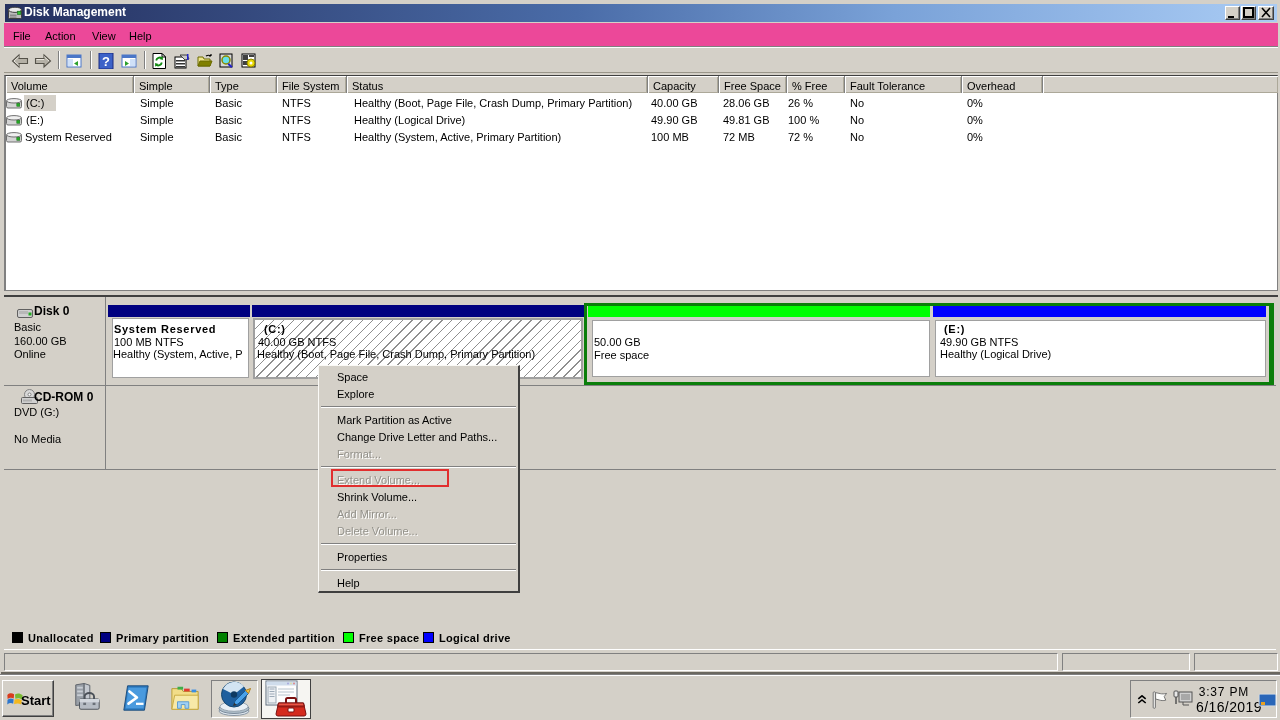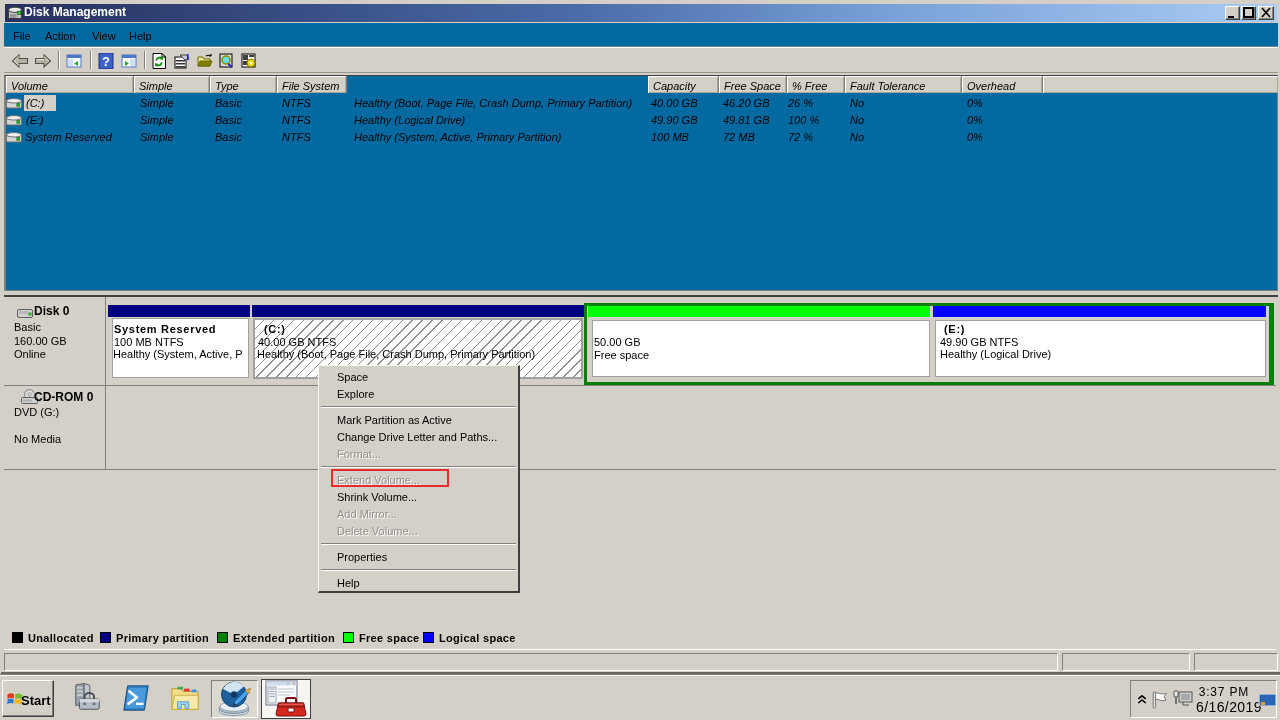--- a/index.html
+++ b/index.html
@@ -12,31 +12,31 @@
 #win { position:absolute; left:0; top:0; width:1280px; height:675px;
   background:#d4d0c8; border-left:1px solid #d4d0c8; }
 #titlebar { position:absolute; left:4px; top:4px; width:1272px; height:18px;
   background:linear-gradient(90deg,#25305f 0%, #4a6ca8 45%, #7aa2d8 70%, #a9cbf4 100%); }
 #title-text { position:absolute; left:19px; top:1px; color:#fff; font-weight:bold; font-size:12px; letter-spacing:0px; }
 .capbtn { position:absolute; top:2px; width:15px; height:14px; background:#d4d0c8;
   border-top:1px solid #fff; border-left:1px solid #fff; border-right:1px solid #404040; border-bottom:1px solid #404040;
   box-shadow:inset -1px -1px 0 #808080; font-size:9px; text-align:center; }
 
 
-#menubar { position:absolute; left:3px; top:23px; width:1274px; height:24px; background:#0369a1; border-bottom:1px solid #808080; box-shadow:0 1px 0 #fff; }
+#menubar { position:absolute; left:3px; top:23px; width:1274px; height:24px; background:#ec4899; border-bottom:1px solid #808080; box-shadow:0 1px 0 #fff; }
 .menuitem { position:absolute; top:7px; font-size:11px; }
 
 
 #toolbar { position:absolute; left:3px; top:48px; width:1274px; height:25px; background:#d4d0c8; border-bottom:1px solid #9a968a; }
 .tbsep { position:absolute; top:3px; width:2px; height:18px; border-left:1px solid #808080; border-right:1px solid #fff; }
 .tbi { position:absolute; top:5px; width:16px; height:16px; }
 
 
 #listpane { position:absolute; left:3px; top:75px; width:1274px; height:216px;
-  background:#0369a1; border:1px solid #808080; border-top:1px solid #404040; border-left:2px solid #808080;font-style:italic;}
+  background:#ffffff; border:1px solid #808080; border-top:1px solid #404040; border-left:2px solid #808080;}
 .hdr { position:absolute; top:0; height:17px; background:#d4d0c8;
   border-right:1px solid #808080; box-shadow:inset 1px 1px 0 #fff, inset -1px -1px 0 #aca899;
   padding:4px 0 0 5px; font-size:11px; }
 .cell { position:absolute; font-size:11px; white-space:nowrap; }
 
 
 #botpane { position:absolute; left:3px; top:295px; width:1274px; height:355px;
   background:#d4d0c8; border-top:2px solid #404040; }
 .vline { position:absolute; background:#808080; width:1px; }
 .hline { position:absolute; background:#808080; height:1px; }
@@ -157,36 +157,37 @@
           <circle cx="10" cy="10" r="4" fill="#e8d800" stroke="#887f00"></circle>
           <circle cx="10" cy="10" r="1.5" fill="#fff"></circle>
         </svg>
     </div>
 
     <div id="listpane">
       <div class="hdr" style="left:0;width:128px">Volume</div>
       <div class="hdr" style="left:128px;width:76px">Simple</div>
       <div class="hdr" style="left:204px;width:67px">Type</div>
       <div class="hdr" style="left:271px;width:70px">File System</div>
+      <div class="hdr" style="left:341px;width:301px">Status</div>
       <div class="hdr" style="left:642px;width:71px">Capacity</div>
       <div class="hdr" style="left:713px;width:68px">Free Space</div>
       <div class="hdr" style="left:781px;width:58px">% Free</div>
       <div class="hdr" style="left:839px;width:117px">Fault Tolerance</div>
       <div class="hdr" style="left:956px;width:81px">Overhead</div>
       <div class="hdr" style="left:1037px;width:235px;border-right:none"></div>
 
       <div class="cell" style="left:18px;top:19px;width:32px;height:16px;background:#d4d0c8"></div>
 
       <div class="cell" style="left:20px;top:21px">(C:)</div>
       <div class="cell" style="left:134px;top:21px">Simple</div>
       <div class="cell" style="left:209px;top:21px">Basic</div>
       <div class="cell" style="left:276px;top:21px">NTFS</div>
       <div class="cell" style="left:348px;top:21px">Healthy (Boot, Page File, Crash Dump, Primary Partition)</div>
       <div class="cell" style="left:645px;top:21px">40.00 GB</div>
-      <div class="cell" style="left:717px;top:21px">46.20 GB</div>
+      <div class="cell" style="left:717px;top:21px">28.06 GB</div>
       <div class="cell" style="left:782px;top:21px">26 %</div>
       <div class="cell" style="left:844px;top:21px">No</div>
       <div class="cell" style="left:961px;top:21px">0%</div>
 
       <div class="cell" style="left:20px;top:38px">(E:)</div>
       <div class="cell" style="left:134px;top:38px">Simple</div>
       <div class="cell" style="left:209px;top:38px">Basic</div>
       <div class="cell" style="left:276px;top:38px">NTFS</div>
       <div class="cell" style="left:348px;top:38px">Healthy (Logical Drive)</div>
       <div class="cell" style="left:645px;top:38px">49.90 GB</div>
@@ -277,21 +278,21 @@
 
       <div class="sw" style="left:8px;top:335px;background:#000"></div>
       <div class="lgtxt" style="left:24px;top:335px">Unallocated</div>
       <div class="sw" style="left:96px;top:335px;background:#000080"></div>
       <div class="lgtxt" style="left:112px;top:335px">Primary partition</div>
       <div class="sw" style="left:213px;top:335px;background:#008000"></div>
       <div class="lgtxt" style="left:229px;top:335px">Extended partition</div>
       <div class="sw" style="left:339px;top:335px;background:#00ff00"></div>
       <div class="lgtxt" style="left:355px;top:335px">Free space</div>
       <div class="sw" style="left:419px;top:335px;background:#0000ff"></div>
-      <div class="lgtxt" style="left:435px;top:335px">Logical space</div>
+      <div class="lgtxt" style="left:435px;top:335px">Logical drive</div>
       <div class="hline" style="left:0;top:352px;width:1272px;background:#fff"></div>
     </div>
 
     <div class="sunken" style="left:3px;top:653px;width:1054px;height:18px"></div>
     <div class="sunken" style="left:1061px;top:653px;width:128px;height:18px"></div>
     <div class="sunken" style="left:1193px;top:653px;width:84px;height:18px"></div>
     <div class="abs" style="left:0;top:672px;width:1280px;height:2px;background:#6a675f"></div>
   </div>
 
   <div id="ctxmenu">

